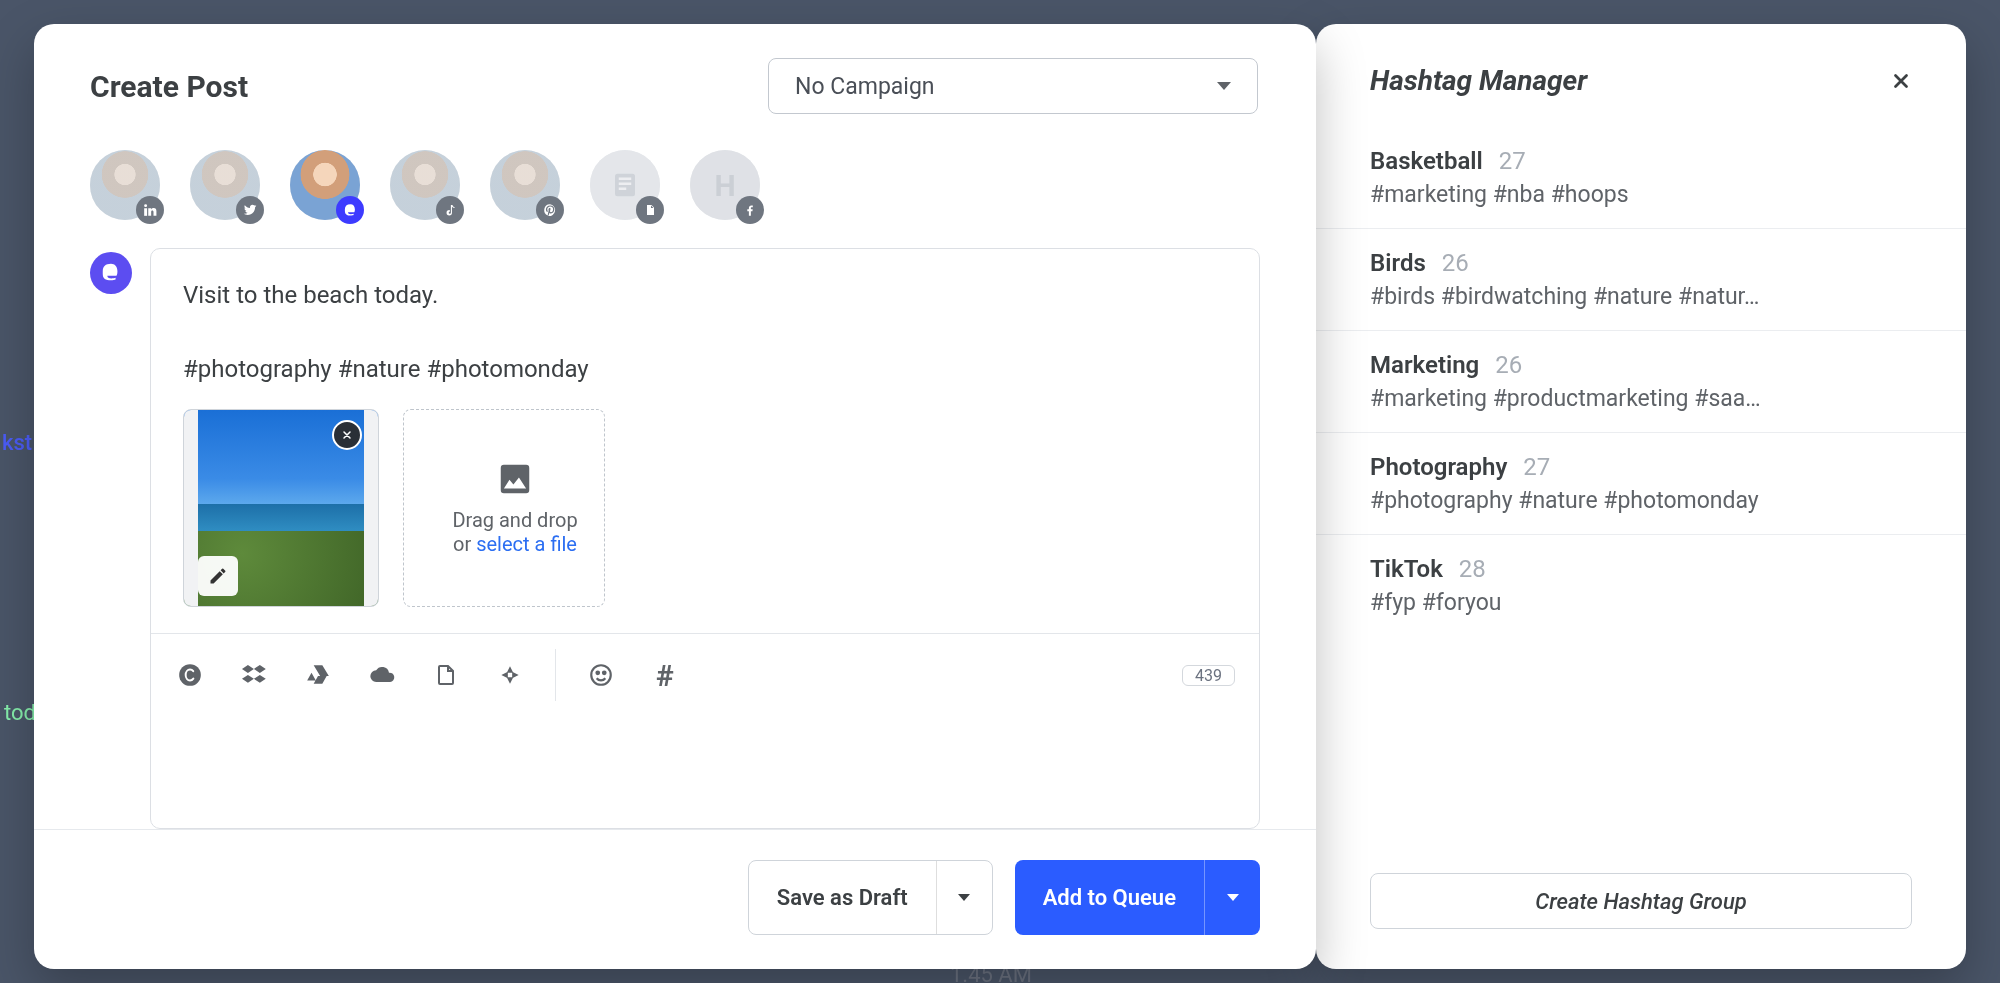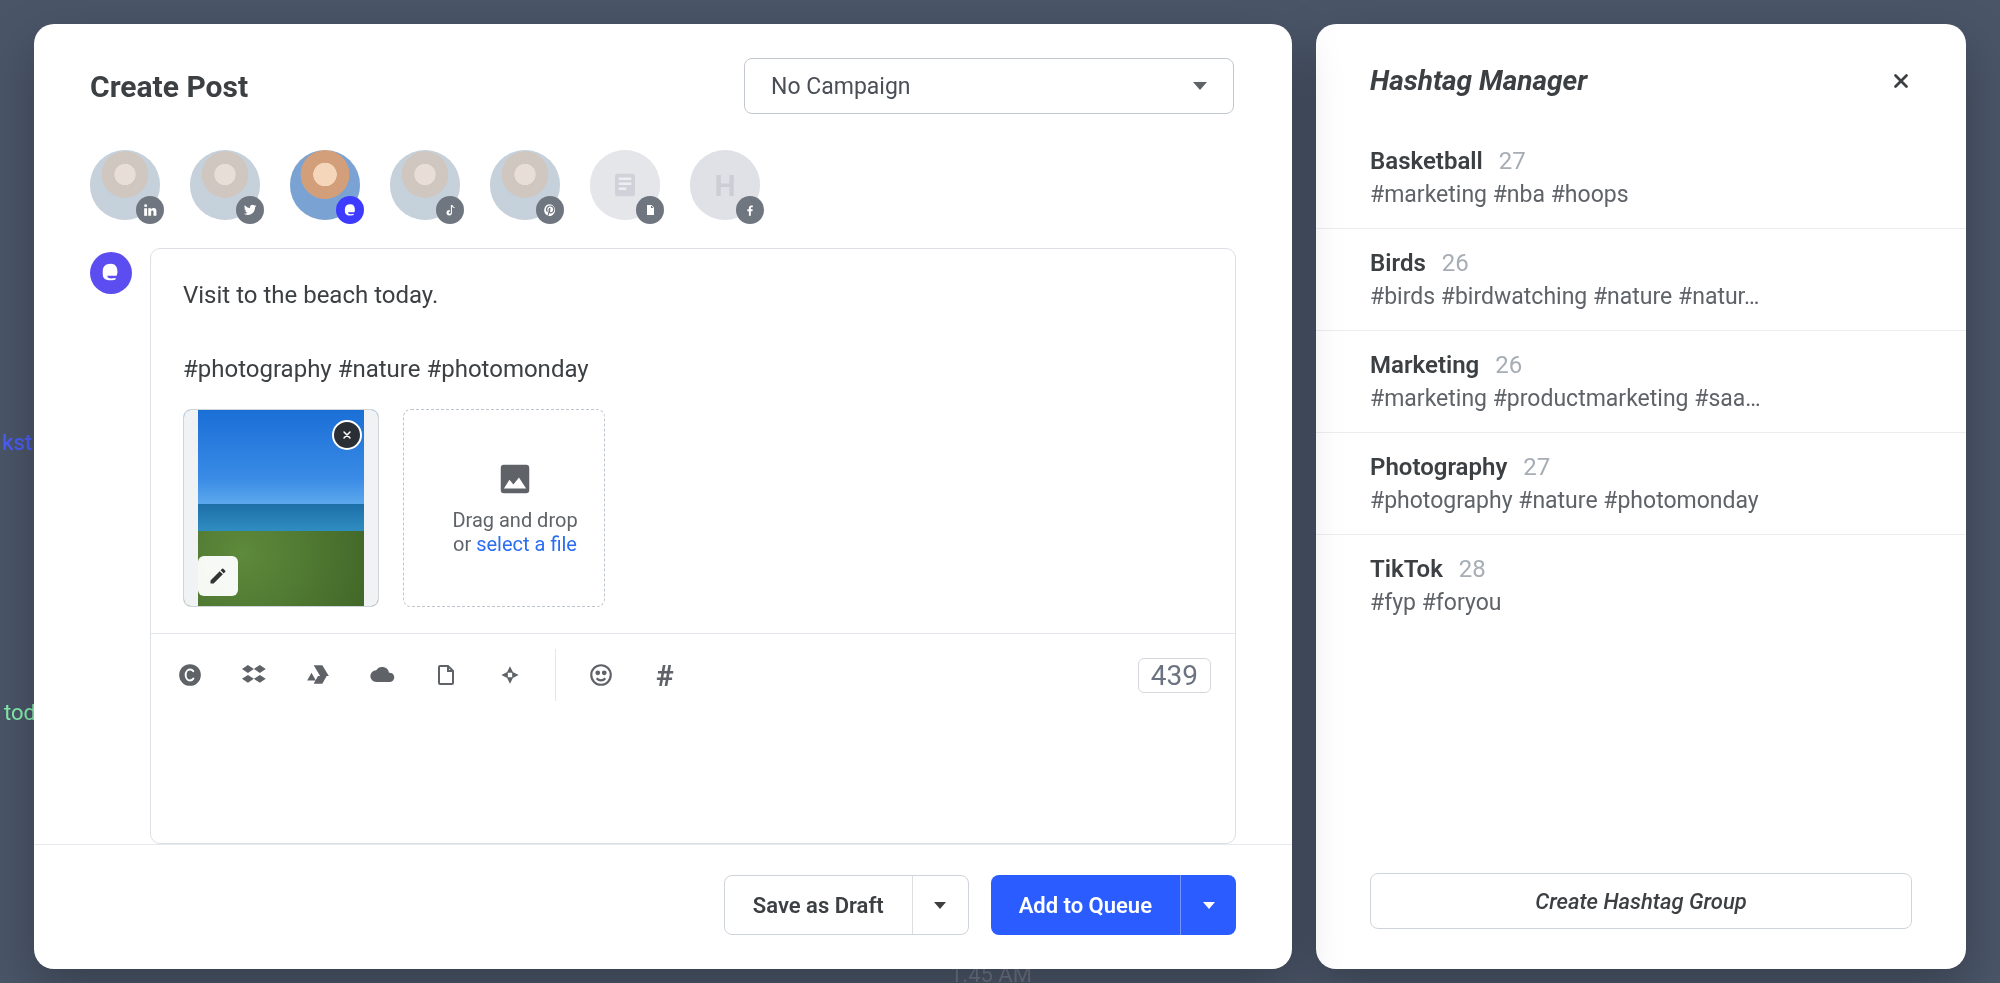--- a/index.html
+++ b/index.html
@@ -35,21 +35,20 @@
     color: #6b7280;
     font-size: 22px;
   }
   .modal-wrap {
     position: absolute;
     left: 34px;
     top: 24px;
     right: 34px;
     bottom: 14px;
     display: flex;
-    gap: 24px;
     border-radius: 7px;
   }
   .panel {
     background: #fff;
     border-radius: 20px;
     box-shadow: 0 20px 50px rgba(0,0,0,0.25);
     display: flex;
     flex-direction: column;
     overflow: hidden;
   }
@@ -216,34 +215,34 @@
     padding:0 24px;
   }
   .tb-group { display:flex; gap:34px; align-items:center; }
   .tb-divider { width:1px; height:52px; background:#e3e6ea; margin:0 30px; }
   .tb-icon { width:30px;height:30px;color:#5f6368;cursor:pointer;display:flex;align-items:center;justify-content:center;font-size:26px; }
   .char-count {
     margin-left:auto;
     border:1px solid #d4d8dd;
     border-radius:6px;
     padding:0 12px;
-    font-size:28px;
+    font-size:16px;
     color:#6b7280;
   }
   
   .cp-footer {
     border-top: 1px solid #e6e9ed;
     padding: 30px 56px 34px;
     display:flex;
     justify-content:flex-end;
     gap:22px;
   }
   .btn {
     display:flex;align-items:center;
-    height:60px;
+    height:75px;
     border-radius:8px;
     font-size:22px;
     cursor:pointer;
   }
   .btn-outline {
     border:1.5px solid #cfd4da;
     background:#fff;
     color:#3c4043;
   }
   .btn-primary {

